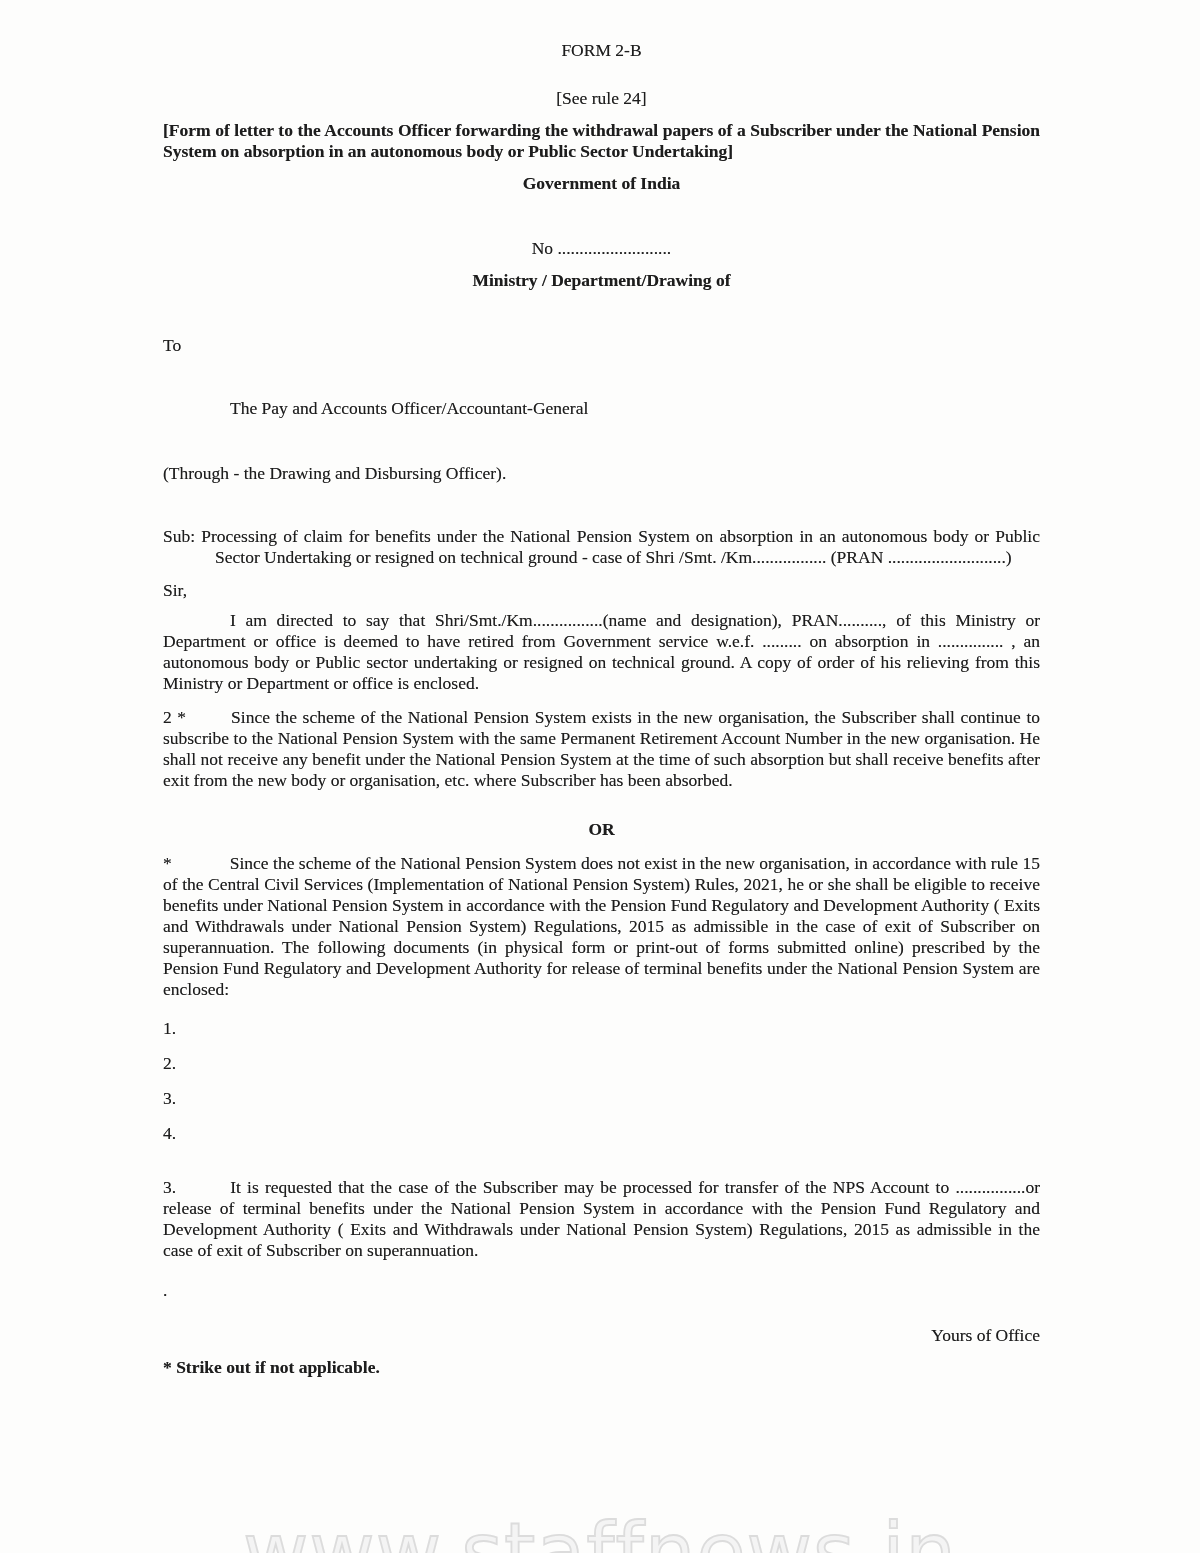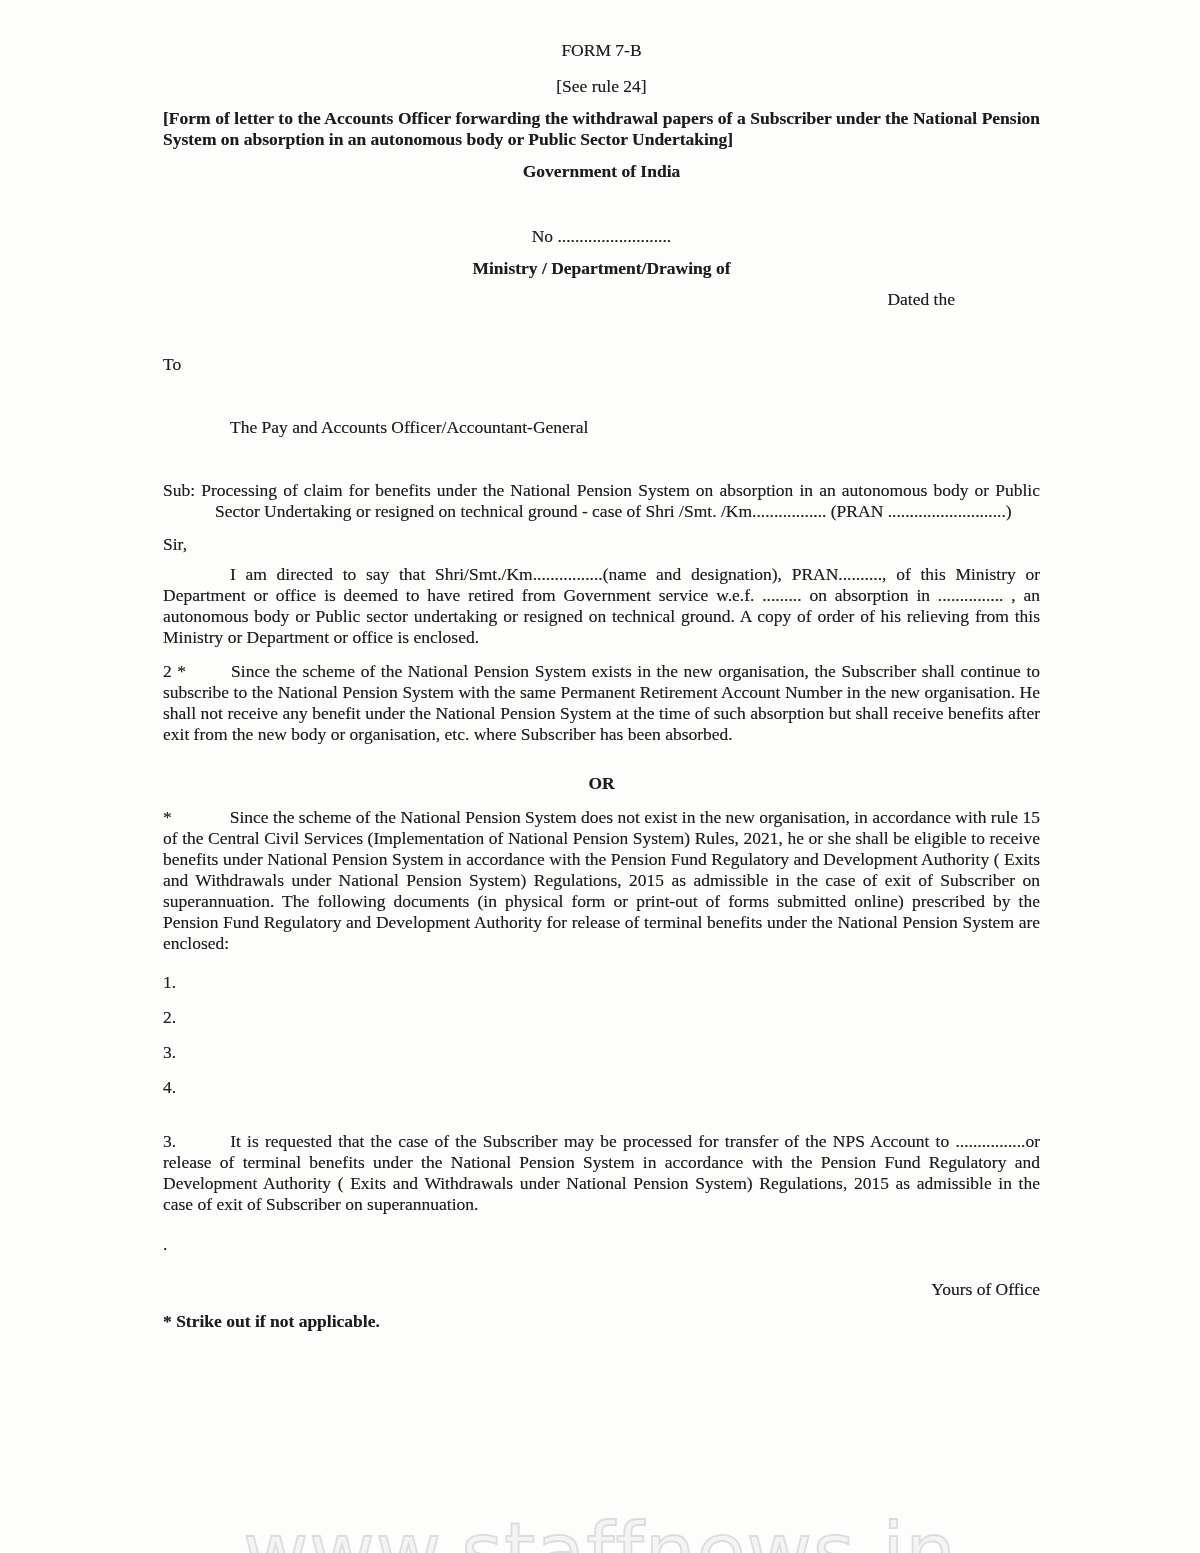--- a/index.html
+++ b/index.html
@@ -24,21 +24,21 @@
   .justify { text-align: justify; }
   .bold    { font-weight: bold; }
 
   .mt4  { margin-top: 4px; }
   .mt9  { margin-top: 9px; }
   .mt10 { margin-top: 10px; }
   .mt11 { margin-top: 11px; font-weight: bold; }
   .mt12 { margin-top: 12px; }
   .mt13 { margin-top: 13px; }
   .mt14 { margin-top: 28px; }
-  .mt15 { margin-top: 15px; }
+  .mt15 { margin-top: 27px; }
   .mt19 { margin-top: 19px; }
   .mt24 { margin-top: 24px; }
   .mt33 { margin-top: 33px; }
   .mt42 { margin-top: 42px; }
   .mt44 { margin-top: 44px; }
 
   .indent-first { text-indent: 67px; }      
   .indent-block { padding-left: 67px; }     
   .dated-line   { padding-right: 85px; }    
 
@@ -70,31 +70,31 @@
     white-space: nowrap;
     user-select: none;
   }
 </style>
 </head>
 <body>
 
 <div class="page">
   <div class="content">
 
-    <p class="center">FORM 7-B</p>
+    <p class="center">FORM 2-B</p>
     <p class="center mt15">[See rule 24]</p>
     <p class="justify mt11">[Form of letter to the Accounts Officer forwarding the withdrawal papers of a Subscriber under the National Pension System on absorption in an autonomous body or Public Sector Undertaking]</p>
 
     <p class="center mt11">Government of India</p>
     <p class="center mt44">No ..........................</p>
     <p class="center mt11">Ministry / Department/Drawing of</p>
-    <p class="right mt10 dated-line">Dated the</p>
 
     <p class="mt44">To</p>
     <p class="mt42 indent-block">The Pay and Accounts Officer/Accountant-General</p>
+    <p class="mt44">(Through -  the Drawing and Disbursing Officer).</p>
 
     <p class="justify mt42 hanging"><span>Sub:</span> <span>Processing of claim for benefits under the National Pension System on absorption in an autonomous body or Public Sector Undertaking or resigned on technical ground -  case of  Shri /Smt. /Km................. (PRAN ...........................)</span></p>
 
     <p class="mt12">Sir,</p>
 
     <p class="justify mt9 indent-first">I am directed to say that Shri/Smt./Km................(name and designation), PRAN.........., of this Ministry or Department or office is deemed to have retired from Government service w.e.f.  .........  on absorption in  ............... , an autonomous body or Public sector undertaking or  resigned on technical ground.  A copy of order of his relieving from this Ministry or  Department or office is enclosed.</p>
 
     <p class="justify mt13"><span>2 *</span><span class="tab tab-a"></span><span>Since the scheme of the National Pension System exists in the new organisation, the Subscriber shall continue to subscribe to the National Pension System with the same Permanent Retirement Account Number in the new organisation. He shall not receive any benefit under the National Pension System at the time of such absorption but shall receive benefits after exit from the new body or organisation, etc. where Subscriber has been absorbed.</span></p>
 
     <p class="center mt14 bold">OR</p>

